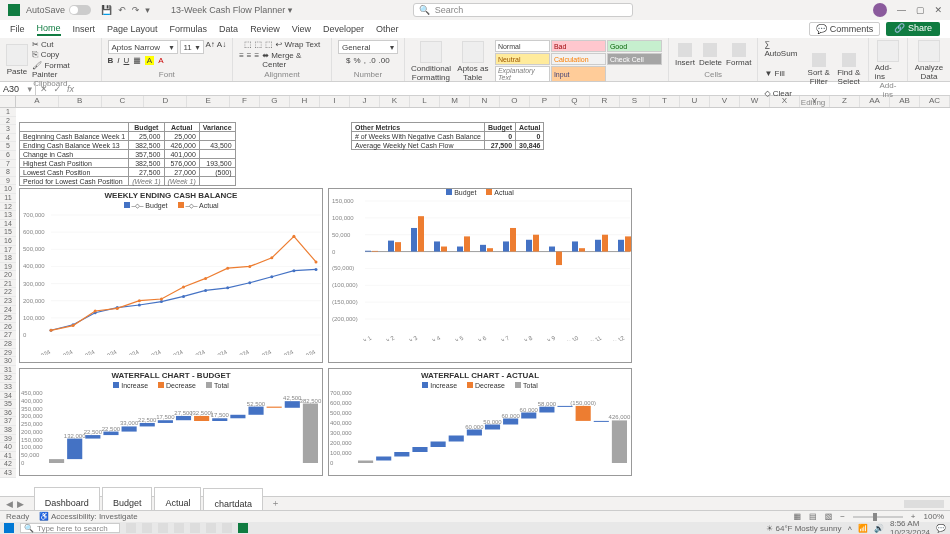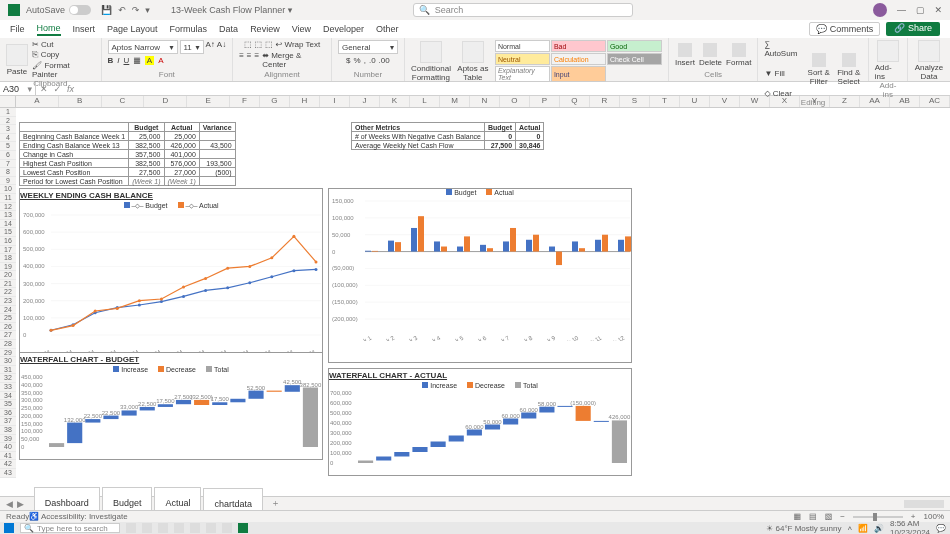--- a/index.html
+++ b/index.html
@@ -66,41 +66,41 @@
 
 .dash-title { position: absolute; top: 0; left: 3px; font-weight: bold; font-size: 10px; }
 .tbl { position: absolute; font-size: 7px; border-collapse: collapse; }
 .tbl td, .tbl th { border: 1px solid #999; padding: 0 3px; height: 9px; }
 .tbl th { font-weight: bold; text-align: center; }
 .tbl .lbl { text-align: left; }
 .tbl .num { text-align: right; }
 .tbl .ctr { text-align: center; font-style: italic; color: #777; }
 
 .chart-box { position: absolute; border: 1px solid #999; background: #fff; }
-.chart-title { font-weight: bold; font-size: 8px; padding: 2px 0; text-decoration: underline; }
+.chart-title { text-align: center; font-weight: bold; font-size: 8px; padding: 2px 0; }
 .chart-legend { text-align: center; font-size: 7px; display: flex; justify-content: center; gap: 10px; }
 .leg-swatch { width: 6px; height: 6px; display: inline-block; margin-right: 2px; }
 .chart-body { position: relative; width: 100%; height: calc(100% - 28px); }
 
 .line-svg, .bar-svg { width: 100%; height: 100%; }
 .axis-lbl { font-size: 6px; fill: #888; }
 .grid-line { stroke: #eee; stroke-width: 0.5; }
 
 
 .sheet-tabs { position: absolute; bottom: 24px; left: 0; right: 0; height: 14px; background: #f3f2f1; border-top: 1px solid #ccc; display: flex; align-items: center; font-size: 9px; padding: 0 6px; gap: 2px; }
 .sheet-tabs .nav { color: #888; margin-right: 8px; display: flex; gap: 4px; }
 .sheet-tab { padding: 10px 10px; background: #fff; border: 1px solid #ccc; border-bottom: none; cursor: pointer; }
 .sheet-tab.active { background: #fff; border-bottom: 2px solid #107c41; }
 .sheet-tab.budget { border-bottom: 2px solid #ffc000; }
 .sheet-tab.actual { border-bottom: 2px solid #ffc000; }
 .sheet-tabs .add-tab { margin-left: 6px; color: #888; cursor: pointer; }
 .sheet-tabs .scroll-right { margin-left: auto; display: flex; align-items: center; gap: 4px; }
 
 
-.statusbar { position: absolute; bottom: 12px; left: 0; right: 0; height: 12px; background: #f3f2f1; border-top: 1px solid #ccc; display: flex; align-items: center; font-size: 8px; color: #666; padding: 0 6px; }
+.statusbar { position: absolute; bottom: 12px; left: 0; right: 0; height: 12px; background: #f3f2f1; border-top: 1px solid #ccc; display: flex; align-items: center; font-size: 8px; color: #666; padding: 0 6px; gap: 10px; }
 .statusbar .right { margin-left: auto; display: flex; gap: 8px; align-items: center; }
 .zoom-slider { width: 50px; height: 2px; background: #ccc; position: relative; }
 .zoom-slider::after { content: ''; width: 4px; height: 8px; background: #888; position: absolute; top: -3px; left: 20px; }
 
 
 .taskbar { position: absolute; bottom: 0; left: 0; right: 0; height: 12px; background: #e8e8e8; display: flex; align-items: center; font-size: 8px; padding: 0 4px; gap: 6px; }
 .taskbar .start { width: 10px; height: 10px; background: #0078d4; }
 .taskbar .search { flex: 0 0 100px; background: #fff; border: 1px solid #ccc; height: 10px; display: flex; align-items: center; padding: 0 3px; color: #888; gap: 3px; }
 .taskbar .tray { margin-left: auto; display: flex; gap: 6px; align-items: center; color: #666; }
 .tb-icon { width: 10px; height: 10px; background: #ddd; }
@@ -599,21 +599,21 @@
             <text class="axis-lbl" x="180" y="143" transform="rotate(-30 180 143)" text-anchor="end">Week 7</text>
             <text class="axis-lbl" x="203" y="143" transform="rotate(-30 203 143)" text-anchor="end">Week 8</text>
             <text class="axis-lbl" x="226" y="143" transform="rotate(-30 226 143)" text-anchor="end">Week 9</text>
             <text class="axis-lbl" x="249" y="143" transform="rotate(-30 249 143)" text-anchor="end">Week 10</text>
             <text class="axis-lbl" x="272" y="143" transform="rotate(-30 272 143)" text-anchor="end">Week 11</text>
             <text class="axis-lbl" x="295" y="143" transform="rotate(-30 295 143)" text-anchor="end">Week 12</text>
             <text class="axis-lbl" x="318" y="143" transform="rotate(-30 318 143)" text-anchor="end">Week 13</text>
           </svg></div>
     </div>
 
-    <div class="chart-box" style="top:244px;left:3px;width:304px;height:108px">
+    <div class="chart-box" style="top:260px;left:3px;width:304px;height:108px">
       <div class="chart-title">WATERFALL CHART - BUDGET</div>
       <div class="chart-legend">
         <span><span class="leg-swatch" style="background:#4472c4"></span><span>Increase</span></span>
         <span><span class="leg-swatch" style="background:#ed7d31"></span><span>Decrease</span></span>
         <span><span class="leg-swatch" style="background:#a5a5a5"></span><span>Total</span></span>
       </div>
       <div class="chart-body"><svg class="bar-svg" id="chart3" viewBox="0 0 300 78">
             <text class="axis-lbl" x="0" y="76">0</text>
             <text class="axis-lbl" x="0" y="68.22222222222223">50,000</text>
             <text class="axis-lbl" x="0" y="60.44444444444444">100,000</text>

